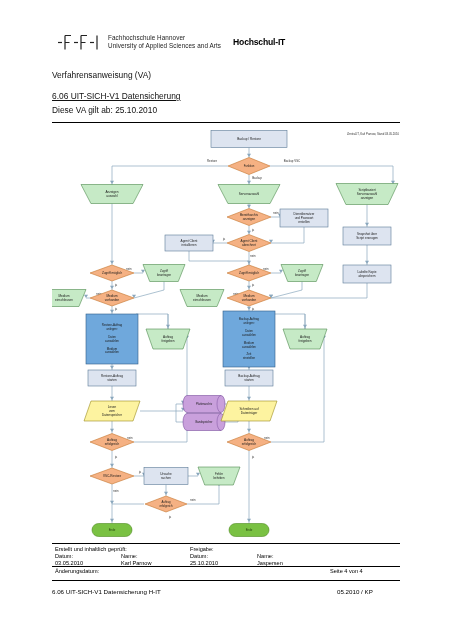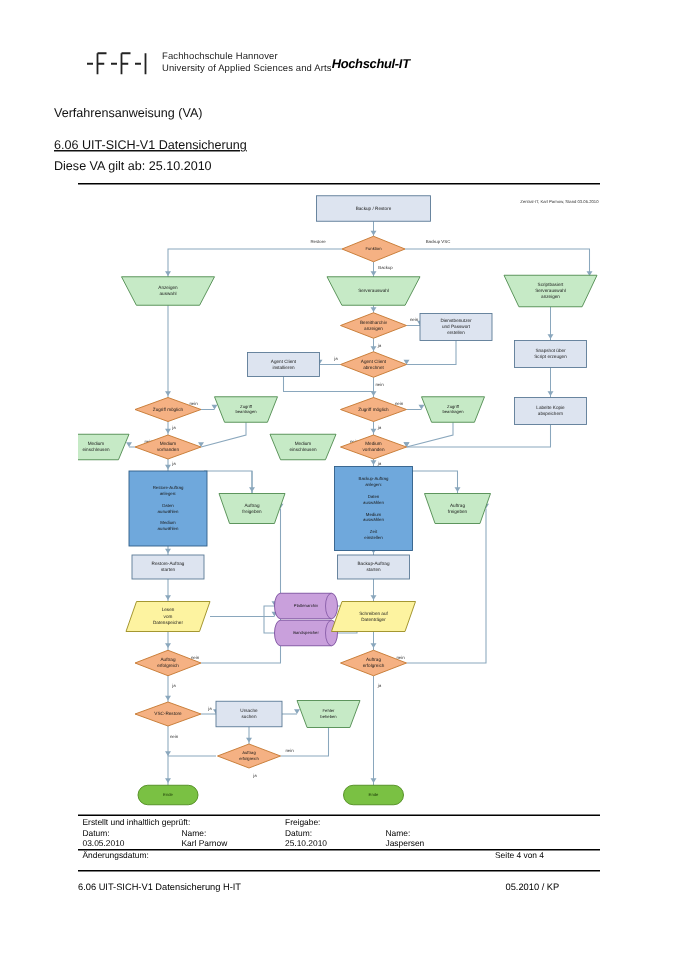--- a/index.html
+++ b/index.html
@@ -6,23 +6,23 @@
   body{width:452px;height:640px;overflow:hidden;font-family:"Liberation Sans",sans-serif;color:#000;}
   .page{position:relative;width:452px;height:640px;background:#fff;}
 
   
   .logo-row{position:absolute;left:57px;top:33px;display:flex;align-items:center;}
   .logo-mark{display:flex;align-items:center;height:18px;margin-right:7px;}
   .logo-mark svg{display:block;}
   .logo-text{line-height:1.22;font-size:6.3px;color:#1a1a1a;letter-spacing:.1px;}
   .logo-text div:first-child{font-size:6.3px;}
   .logo-text div:last-child{font-size:6.3px;}
-  .hs-it{font-size:8.6px;font-weight:bold;letter-spacing:-.2px;font-style:italic;}
-
-  .doc-line{position:absolute;left:36px;font-size:8.4px;color:#111;}
+  .hs-it{margin-left:12px;font-size:8.6px;font-weight:bold;letter-spacing:-.2px;}
+
+  .doc-line{position:absolute;left:52px;font-size:8.4px;color:#111;}
   .l1{top:70px;}
   .l2{top:91px;text-decoration:underline;}
   .l3{top:105px;}
 
   .rule{position:absolute;left:52px;width:348px;border-top:1.1px solid #000;}
   .rule-top{top:122px;}
 
   
   .chart{position:absolute;left:52px;top:128px;width:348px;height:410px;}
   .chart svg{display:block;}

